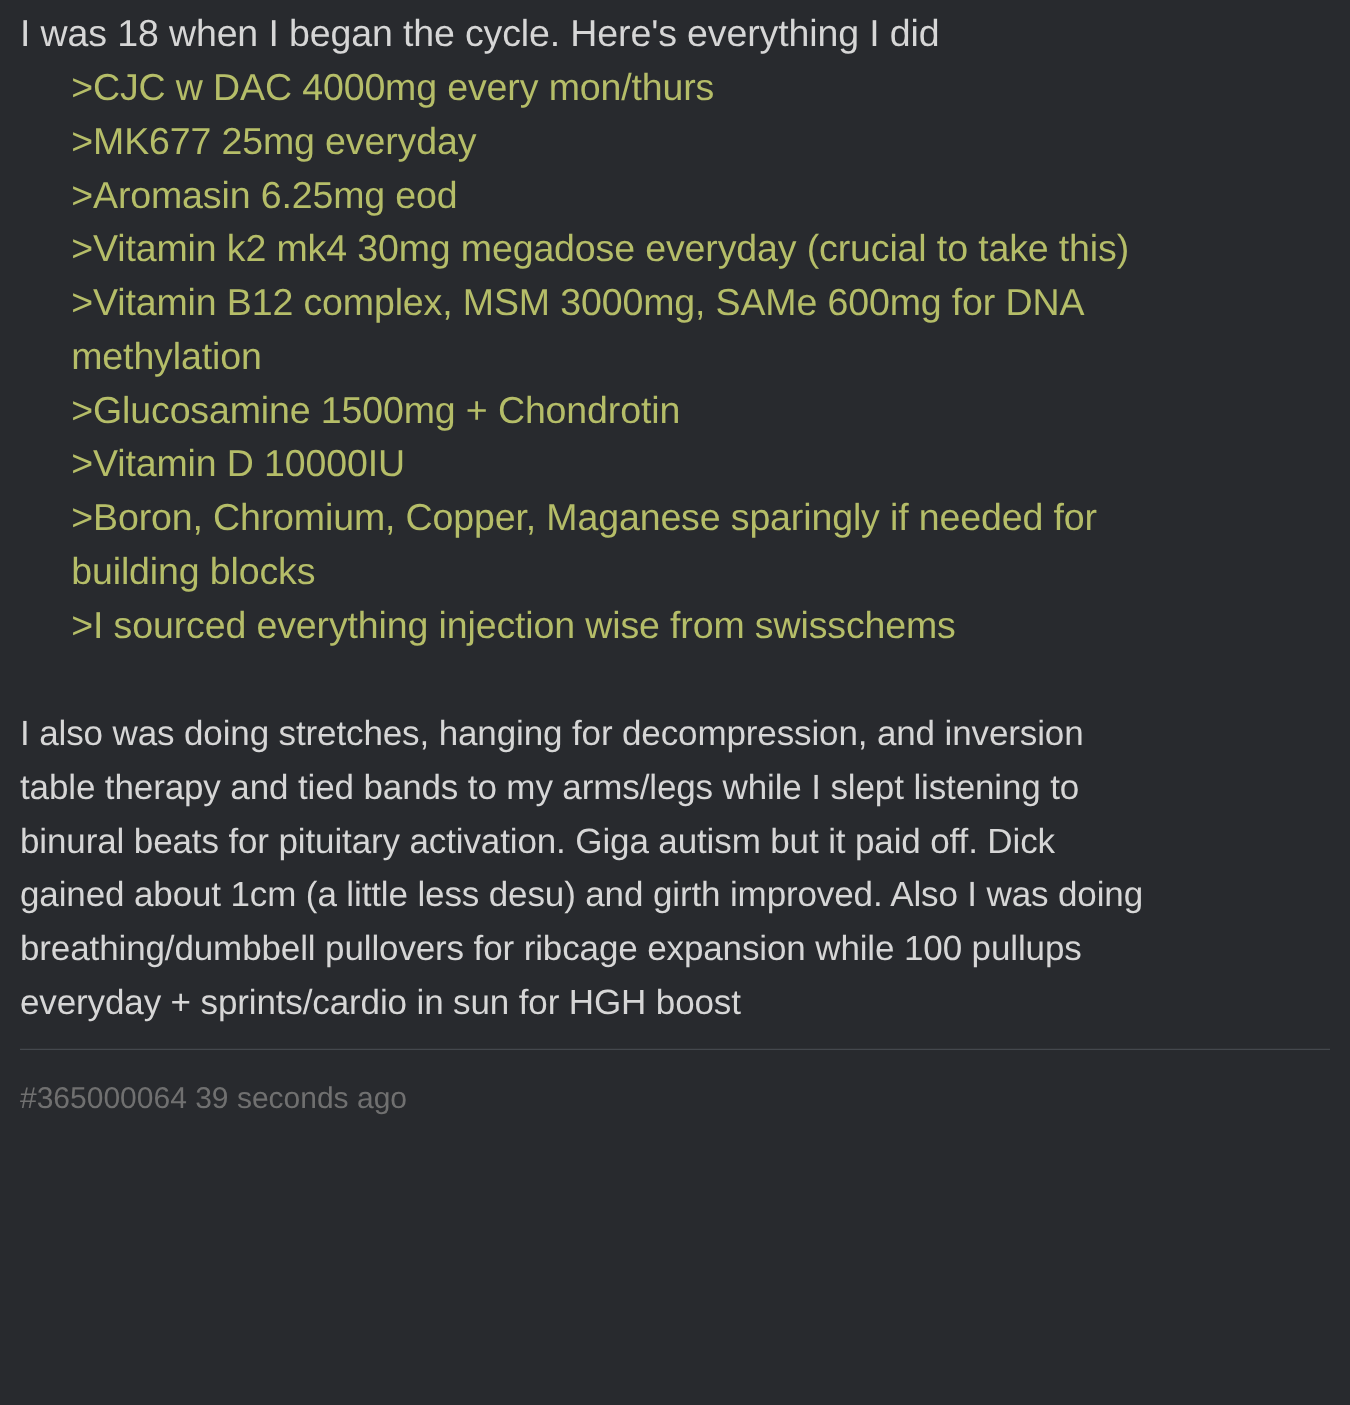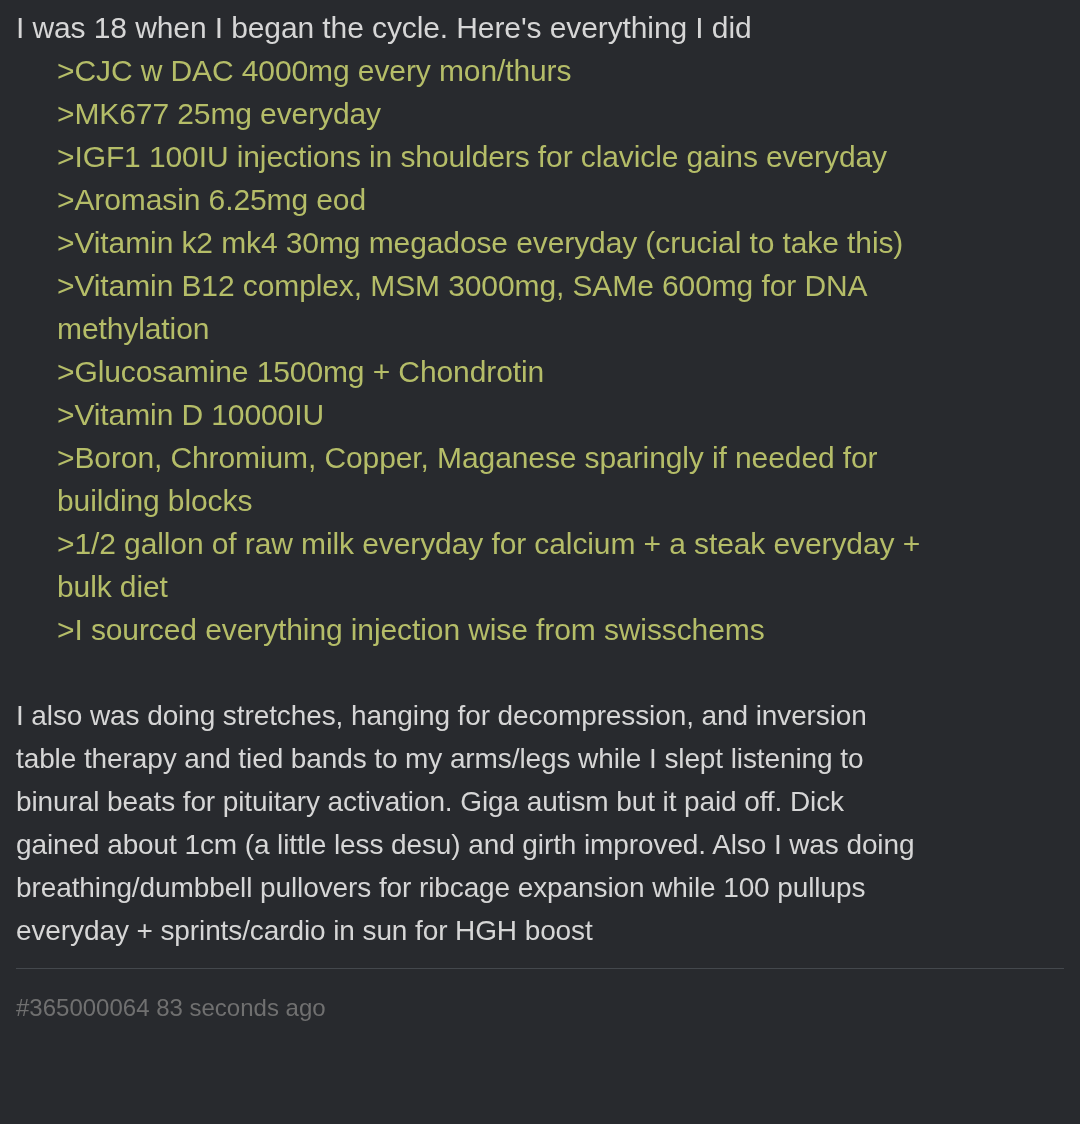--- a/index.html
+++ b/index.html
@@ -56,26 +56,24 @@
     font-family: "Liberation Sans", sans-serif;
   }
 </style>
 </head>
 <body>
 
 <div class="post">
   <div class="line">I was 18 when I began the cycle. Here's everything I did</div>
   <div class="line quote">&gt;CJC w DAC 4000mg every mon/thurs</div>
   <div class="line quote">&gt;MK677 25mg everyday</div>
-  <div class="line quote">&gt;IGF1 100IU injections in shoulders for clavicle gains everyday</div>
   <div class="line quote">&gt;Aromasin 6.25mg eod</div>
   <div class="line quote">&gt;Vitamin k2 mk4 30mg megadose everyday (crucial to take this)</div>
   <div class="line quote">&gt;Vitamin B12 complex, MSM 3000mg, SAMe 600mg for DNA methylation</div>
   <div class="line quote">&gt;Glucosamine 1500mg + Chondrotin</div>
   <div class="line quote">&gt;Vitamin D 10000IU</div>
   <div class="line quote">&gt;Boron, Chromium, Copper, Maganese sparingly if needed for building blocks</div>
-  <div class="line quote">&gt;1/2 gallon of raw milk everyday for calcium + a steak everyday + bulk diet</div>
   <div class="line quote">&gt;I sourced everything injection wise from swisschems</div>
   <div class="blank"></div>
   <div class="paragraph">I also was doing stretches, hanging for decompression, and inversion table therapy and tied bands to my arms/legs while I slept listening to binural beats for pituitary activation. Giga autism but it paid off. Dick gained about 1cm (a little less desu) and girth improved. Also I was doing breathing/dumbbell pullovers for ribcage expansion while 100 pullups everyday + sprints/cardio in sun for HGH boost</div>
   <hr class="divider">
 </div>
-<div class="footer">#365000064 83 seconds ago</div>
+<div class="footer">#365000064 39 seconds ago</div>
 
 </body></html>

